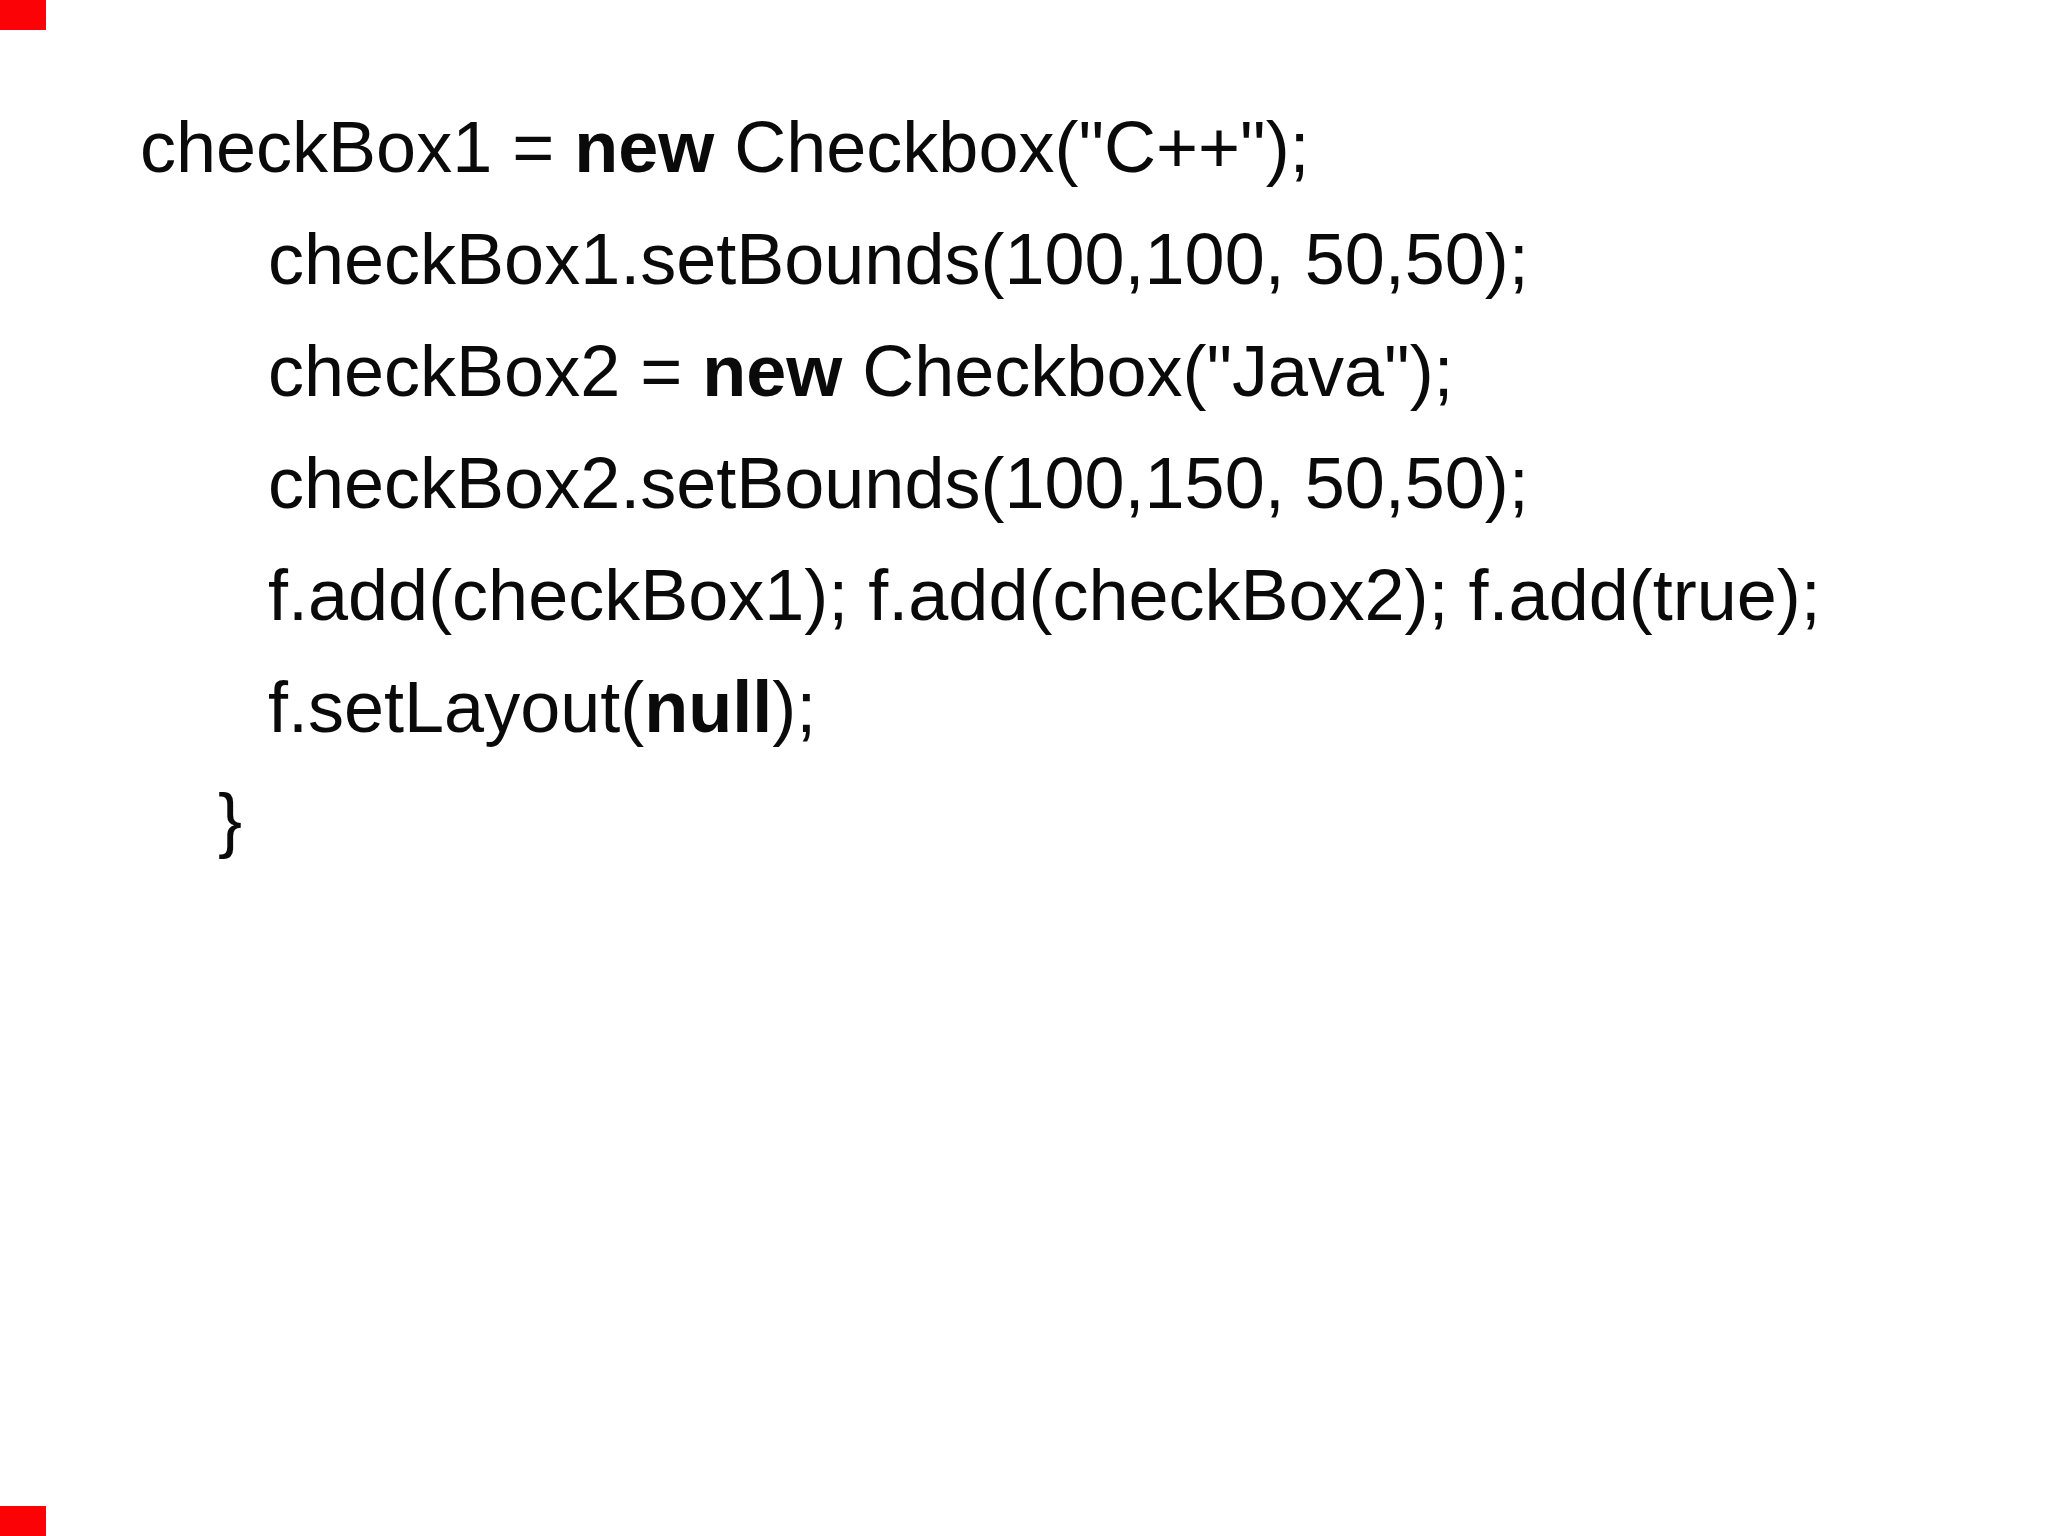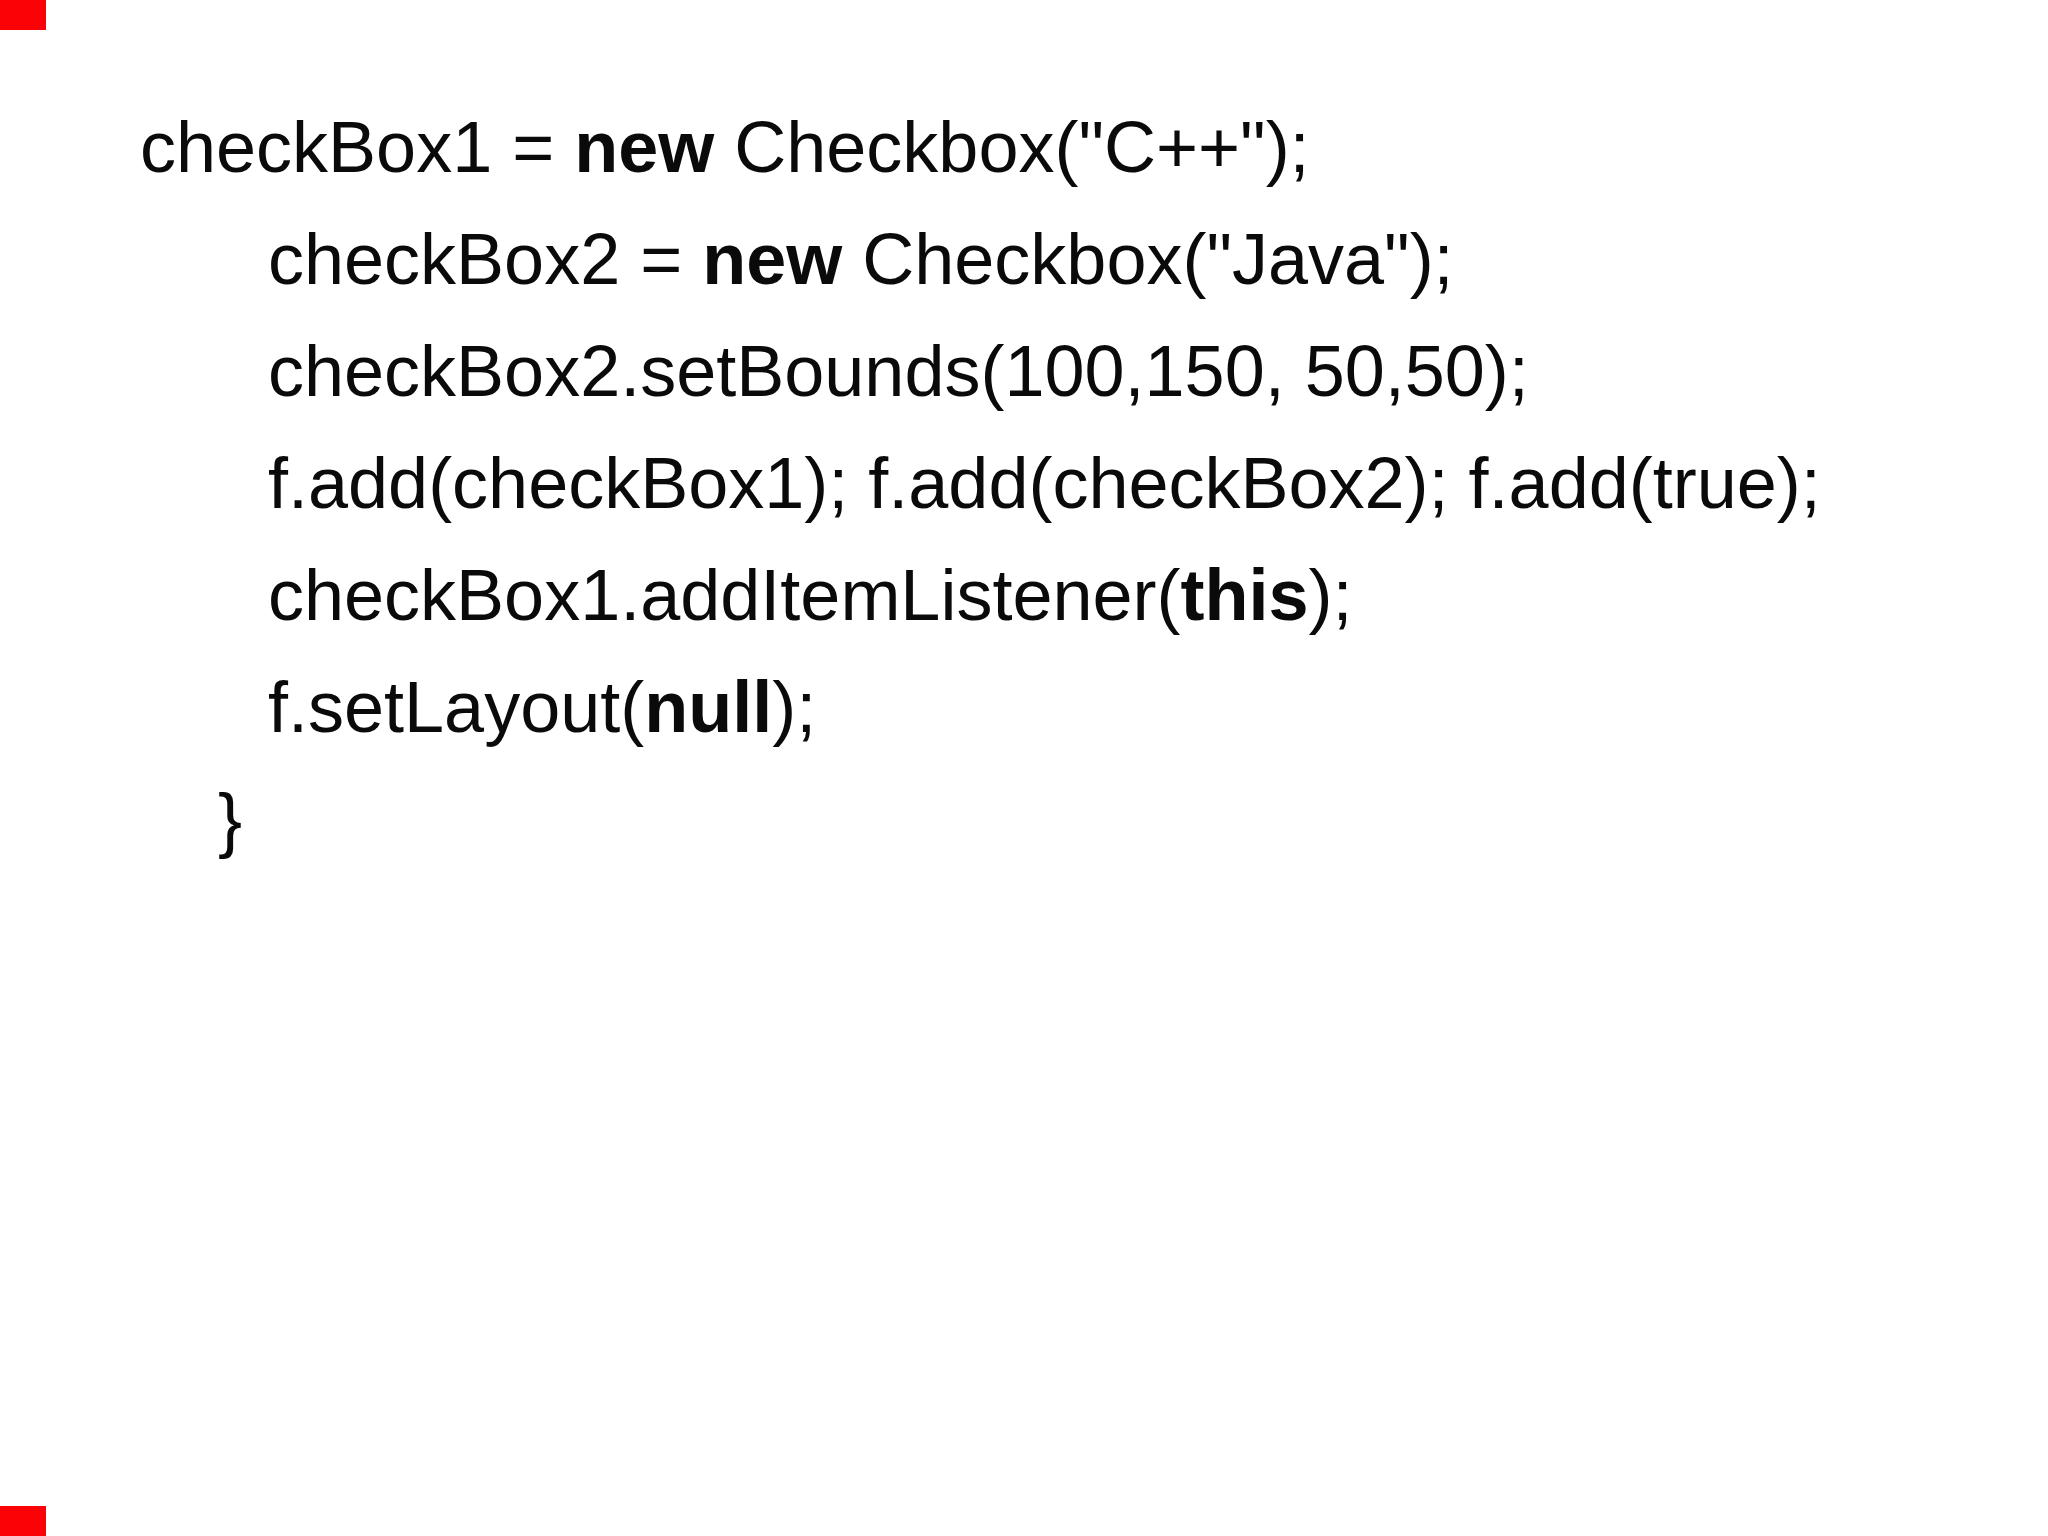--- a/index.html
+++ b/index.html
@@ -43,21 +43,21 @@
   .code-line.indent-2 { padding-left: 218px; }
   .code-line .kw { font-weight: 700; }
 </style>
 </head>
 <body>
 
 <div class="page">
   <div class="corner-mark top" style="background: rgb(251, 2, 7);"></div>
   <div class="code-block" id="code-block" style="color: rgb(10, 10, 10);">
       <div class="code-line indent-0"><span class="txt">checkBox1 = </span><span class="kw">new</span><span class="txt"> Checkbox("C++");</span></div>
+      <div class="code-line indent-1"><span class="txt">checkBox1.setBounds(100,100, 50,50);</span></div>
       <div class="code-line indent-1"><span class="txt">checkBox2 = </span><span class="kw">new</span><span class="txt"> Checkbox("Java");</span></div>
       <div class="code-line indent-1"><span class="txt">checkBox2.setBounds(100,150, 50,50);</span></div>
       <div class="code-line indent-1"><span class="txt">f.add(checkBox1); f.add(checkBox2); f.add(true);</span></div>
-      <div class="code-line indent-1"><span class="txt">checkBox1.addItemListener(</span><span class="kw">this</span><span class="txt">);</span></div>
       <div class="code-line indent-1"><span class="txt">f.setLayout(</span><span class="kw">null</span><span class="txt">);</span></div>
       <div class="code-line indent-2"><span class="txt">}</span></div>
     </div>
   <div class="corner-mark bottom" style="background: rgb(251, 2, 7);"></div>
 </div>
 
 </body></html>

